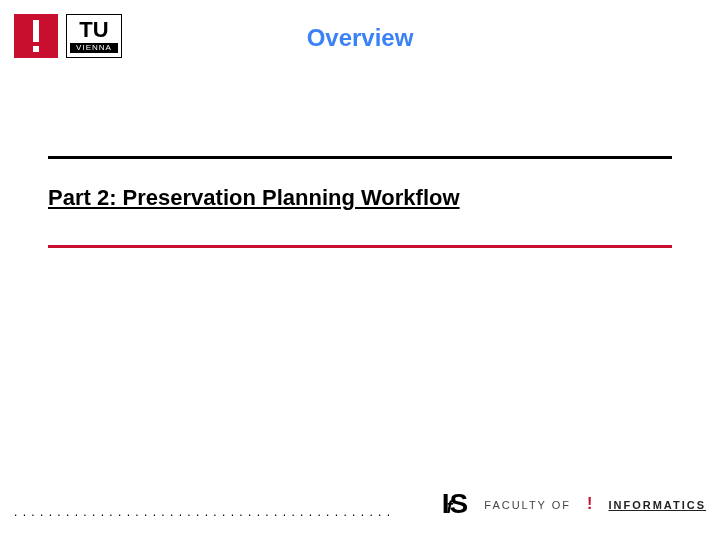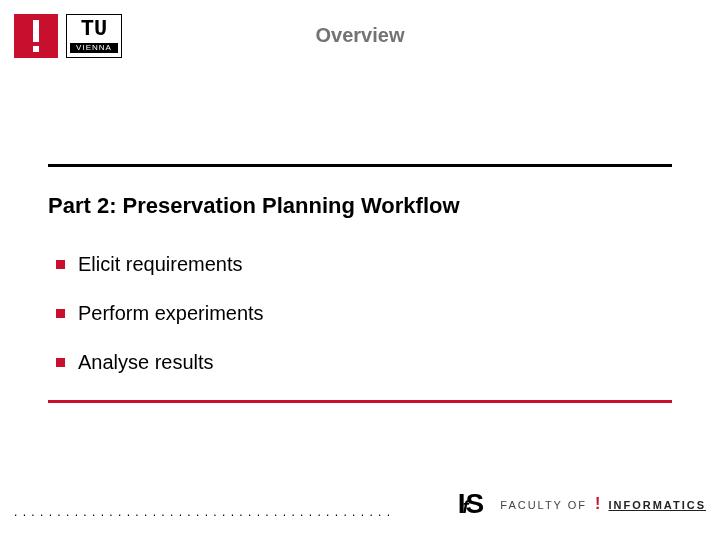--- a/index.html
+++ b/index.html
@@ -27,37 +27,37 @@
   .box-logo .bang .b1 { width:6px; height:22px; background:#fff;}
   .box-logo .bang .b2 { width:6px; height:6px; background:#fff;}
 
   .tu-logo {
     width: 56px; height: 44px;
     border: 1px solid #000;
     background: #fff;
     display: flex; flex-direction: column; align-items: center; justify-content: center;
     gap: 2px;
   }
-  .tu-logo .tu { font-weight: 900; font-size: 22px; line-height: 1; font-family: Liberation Mono, monospace; }
+  .tu-logo .tu { font-weight: 900; font-size: 22px; line-height: 1; }
   .tu-logo .city { background:#000; color:#fff; font-size:8px; letter-spacing:1px; padding:1px 6px; line-height:1;}
 
   
   .title {
     position: absolute;
     top: 24px; left: 0; right: 0;
     text-align: center;
-    font-size: 20px;
+    font-size: 24px;
     font-weight: 700;
-    color: #737373;
+    color: #3b82f6;
   }
 
   
   .content {
     position: absolute;
-    top: 164px; left: 48px; right: 48px;
+    top: 156px; left: 48px; right: 48px; text-decoration: underline;
   }
   .hr-top { border: 0; border-top: 3px solid #000; margin-bottom: 26px; }
   .subtitle { font-size: 22px; font-weight: 700; margin-bottom: 34px; }
   ul.bullets { list-style: none; padding-left: 30px; }
   ul.bullets li {
     position: relative;
     font-size: 20px;
     margin-bottom: 26px;
   }
   ul.bullets li::before {
@@ -84,21 +84,21 @@
     transform: translateY(8px);
   }
   .right-logos { display: flex; align-items: center; gap: 18px; }
   .ifs {
     font-size: 28px; font-weight: 900; letter-spacing: -2px;
     display: flex; align-items: baseline;
   }
   .ifs .i { }
   .ifs .f { font-style: italic; font-size: 18px; font-weight: 700; margin: 0 -1px; }
   .ifs .s { }
-  .fac { font-size: 11px; letter-spacing: 2px; color:#444; display:flex; gap:8px; align-items:baseline;}
+  .fac { font-size: 11px; letter-spacing: 2px; color:#444; display:flex; gap:16px; align-items:baseline;}
   .fac .bang2 { color:#c8102e; font-weight:900; font-size:16px; letter-spacing:0; }
   .fac .inf { color:#222; font-weight:600;text-decoration:underline; }
 </style>
 </head>
 <body>
 
 <div class="logos">
   <div class="box-logo">
     <div class="bang">
         <div class="b1"></div>
@@ -109,25 +109,20 @@
     <div class="tu">TU</div>
     <div class="city">VIENNA</div>
   </div>
 </div>
 
 <div class="title">Overview</div>
 
 <div class="content">
   <hr class="hr-top">
   <div class="subtitle">Part 2: Preservation Planning Workflow</div>
-  <ul class="bullets">
-    <li>Elicit requirements</li>
-    <li>Perform experiments</li>
-    <li>Analyse results</li>
-  </ul>
   <hr class="hr-bot">
 </div>
 
 <div class="footer">
   <div class="dotline">. . . . . . . . . . . . . . . . . . . . . . . . . . . . . . . . . . . . . . . . . . . .</div>
   <div class="right-logos">
     <div class="ifs">
       <span class="i">I</span>
       <span class="f">f</span>
       <span class="s">S</span>

